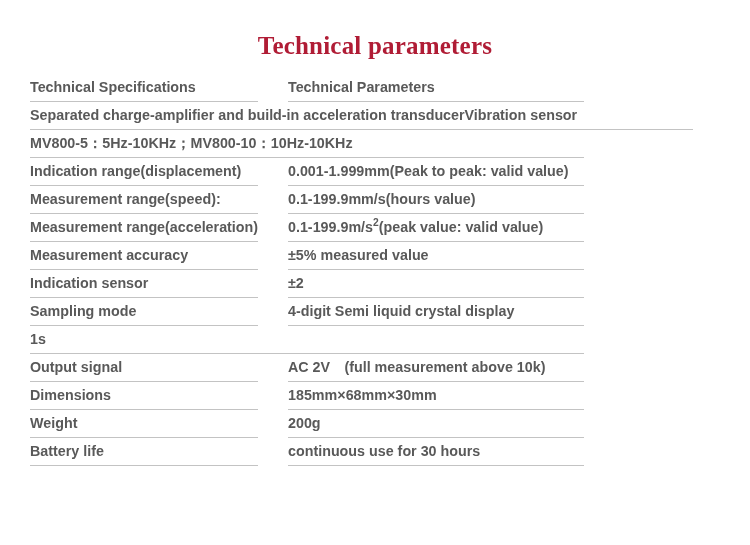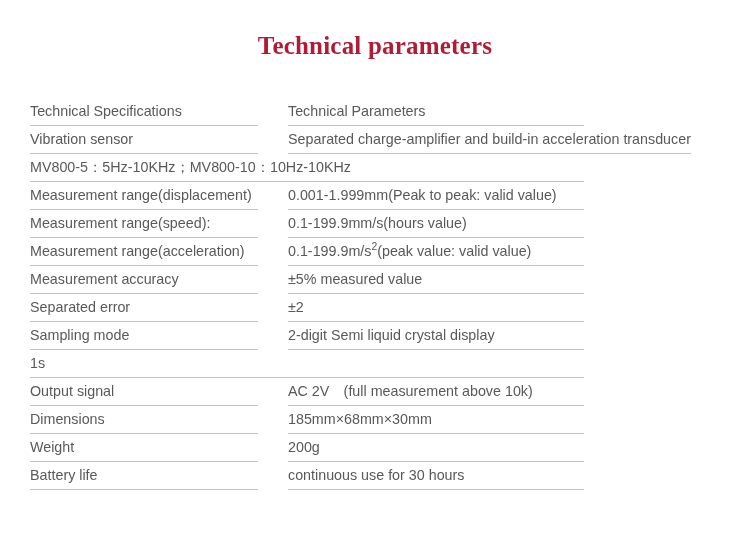--- a/index.html
+++ b/index.html
@@ -24,25 +24,26 @@
     font-family: "Liberation Serif", serif;
     font-weight: bold;
     font-size: 25px;
     color: #b01c35;
     letter-spacing: 0.2px;
     margin: 0;
     padding-top: 33px;
     line-height: 1;
   }
   .spec-table {
-    margin-top: 40px;
+    margin-top: 16px;
     padding-left: 30px;
     padding-right: 24px;
     box-sizing: border-box;
     width: 608px;
+    font-weight: bold;
   }
   .row {
     display: flex;
     align-items: stretch;
   }
   .cell {
     font-size: 14.3px;
     color: #595959;
     border-bottom: 1px solid #c3c3c3;
     padding: 4px 0 5px 0;
@@ -71,49 +72,49 @@
 
   <h1 class="title">Technical parameters</h1>
 
   <div class="spec-table">
 
   <div class="row">
         <div class="cell cell-label">Technical Specifications</div>
         <div class="cell cell-value">Technical Parameters</div>
       </div>
       <div class="row">
+        <div class="cell cell-value">Separated charge-amplifier and build-in acceleration transducer</div>
         <div class="cell cell-label">Vibration sensor</div>
-        <div class="cell cell-value">Separated charge-amplifier and build-in acceleration transducer</div>
       </div>
       <div class="row">
         <div class="cell cell-value">MV800-5：5Hz-10KHz；MV800-10：10Hz-10KHz</div>
       </div>
       <div class="row">
-        <div class="cell cell-label">Measurement range(displacement)</div>
+        <div class="cell cell-label">Indication range(displacement)</div>
         <div class="cell cell-value">0.001-1.999mm(Peak to peak: valid value)</div>
       </div>
       <div class="row">
         <div class="cell cell-label">Measurement range(speed):</div>
         <div class="cell cell-value">0.1-199.9mm/s(hours value)</div>
       </div>
       <div class="row">
         <div class="cell cell-label">Measurement range(acceleration)</div>
         <div class="cell cell-value">0.1-199.9m/s<sup>2</sup>(peak value: valid value)</div>
       </div>
       <div class="row">
         <div class="cell cell-label">Measurement accuracy</div>
         <div class="cell cell-value">±5% measured value</div>
       </div>
       <div class="row">
-        <div class="cell cell-label">Separated error</div>
+        <div class="cell cell-label">Indication sensor</div>
         <div class="cell cell-value">±2</div>
       </div>
       <div class="row">
         <div class="cell cell-label">Sampling mode</div>
-        <div class="cell cell-value">2-digit Semi liquid crystal display</div>
+        <div class="cell cell-value">4-digit Semi liquid crystal display</div>
       </div>
       <div class="row">
         <div class="cell cell-value">1s</div>
       </div>
       <div class="row">
         <div class="cell cell-label">Output signal</div>
         <div class="cell cell-value">AC 2V　(full measurement above 10k)</div>
       </div>
       <div class="row">
         <div class="cell cell-label">Dimensions</div>

